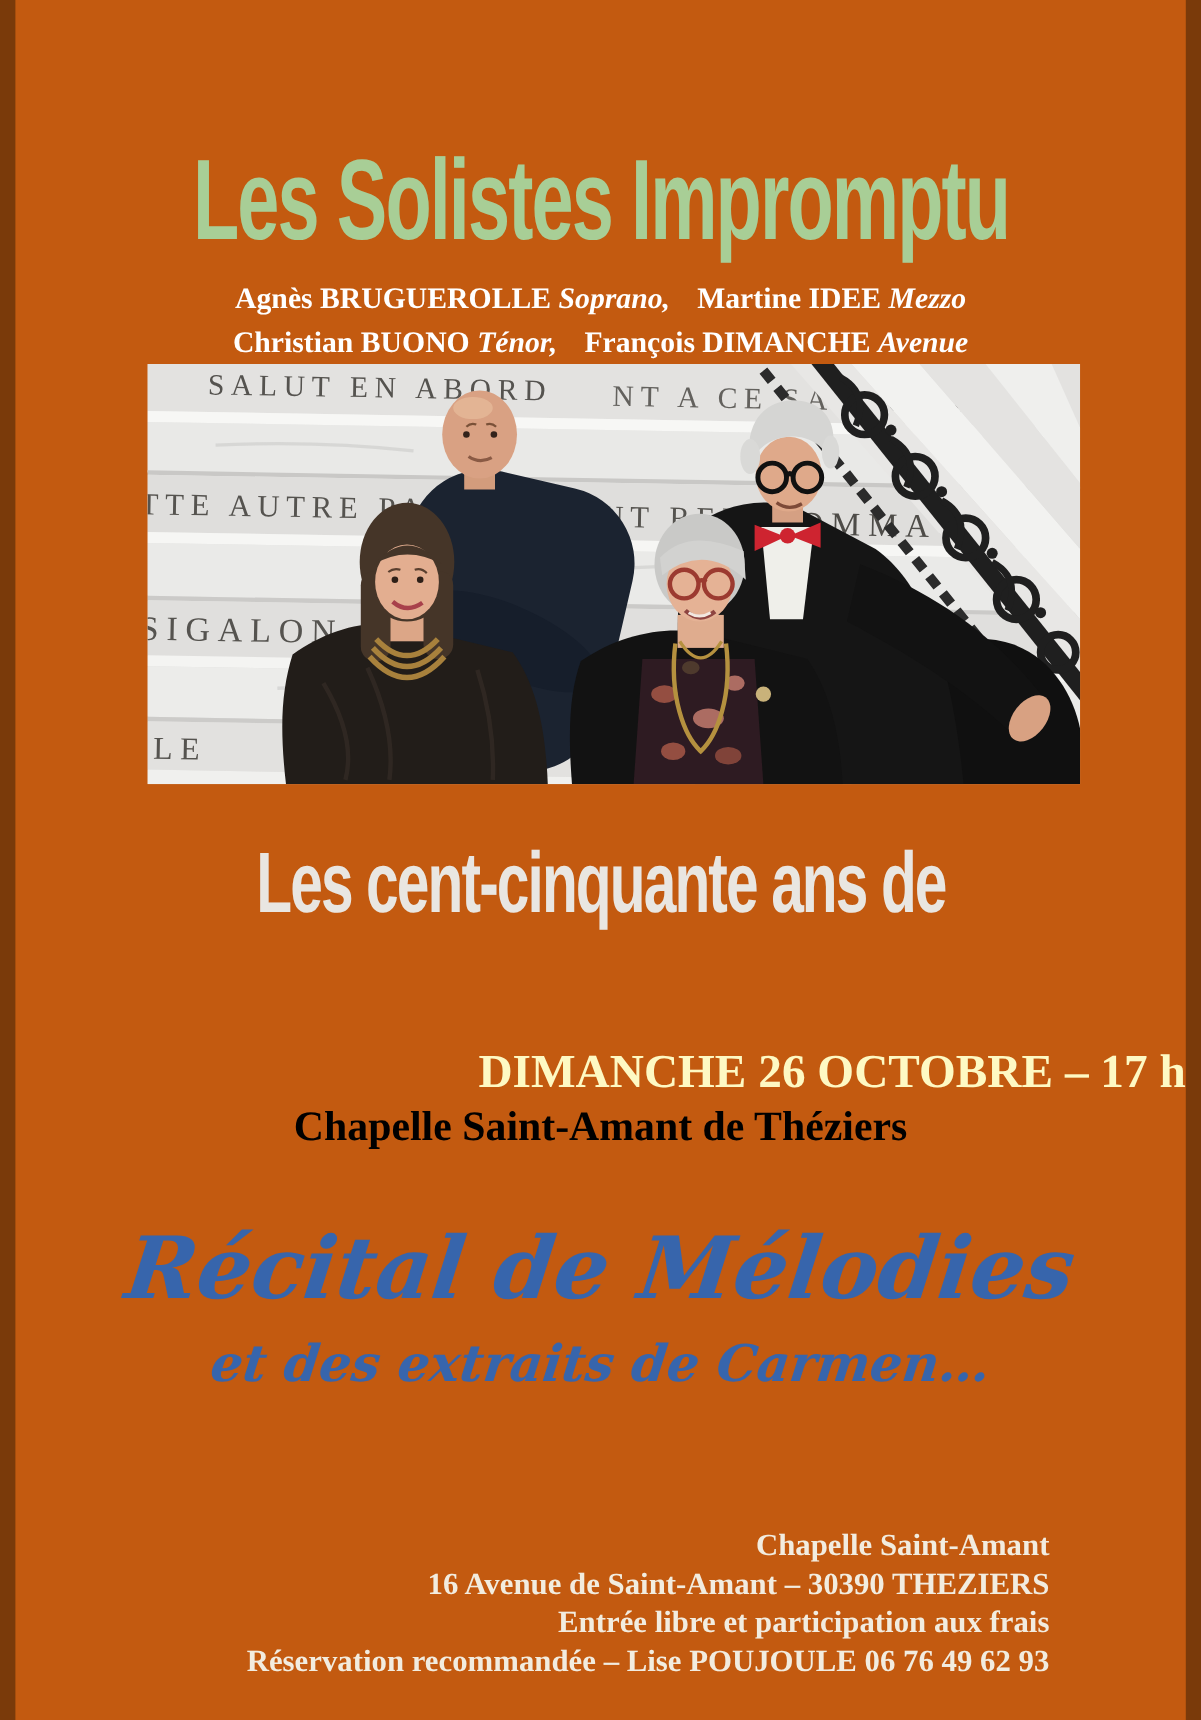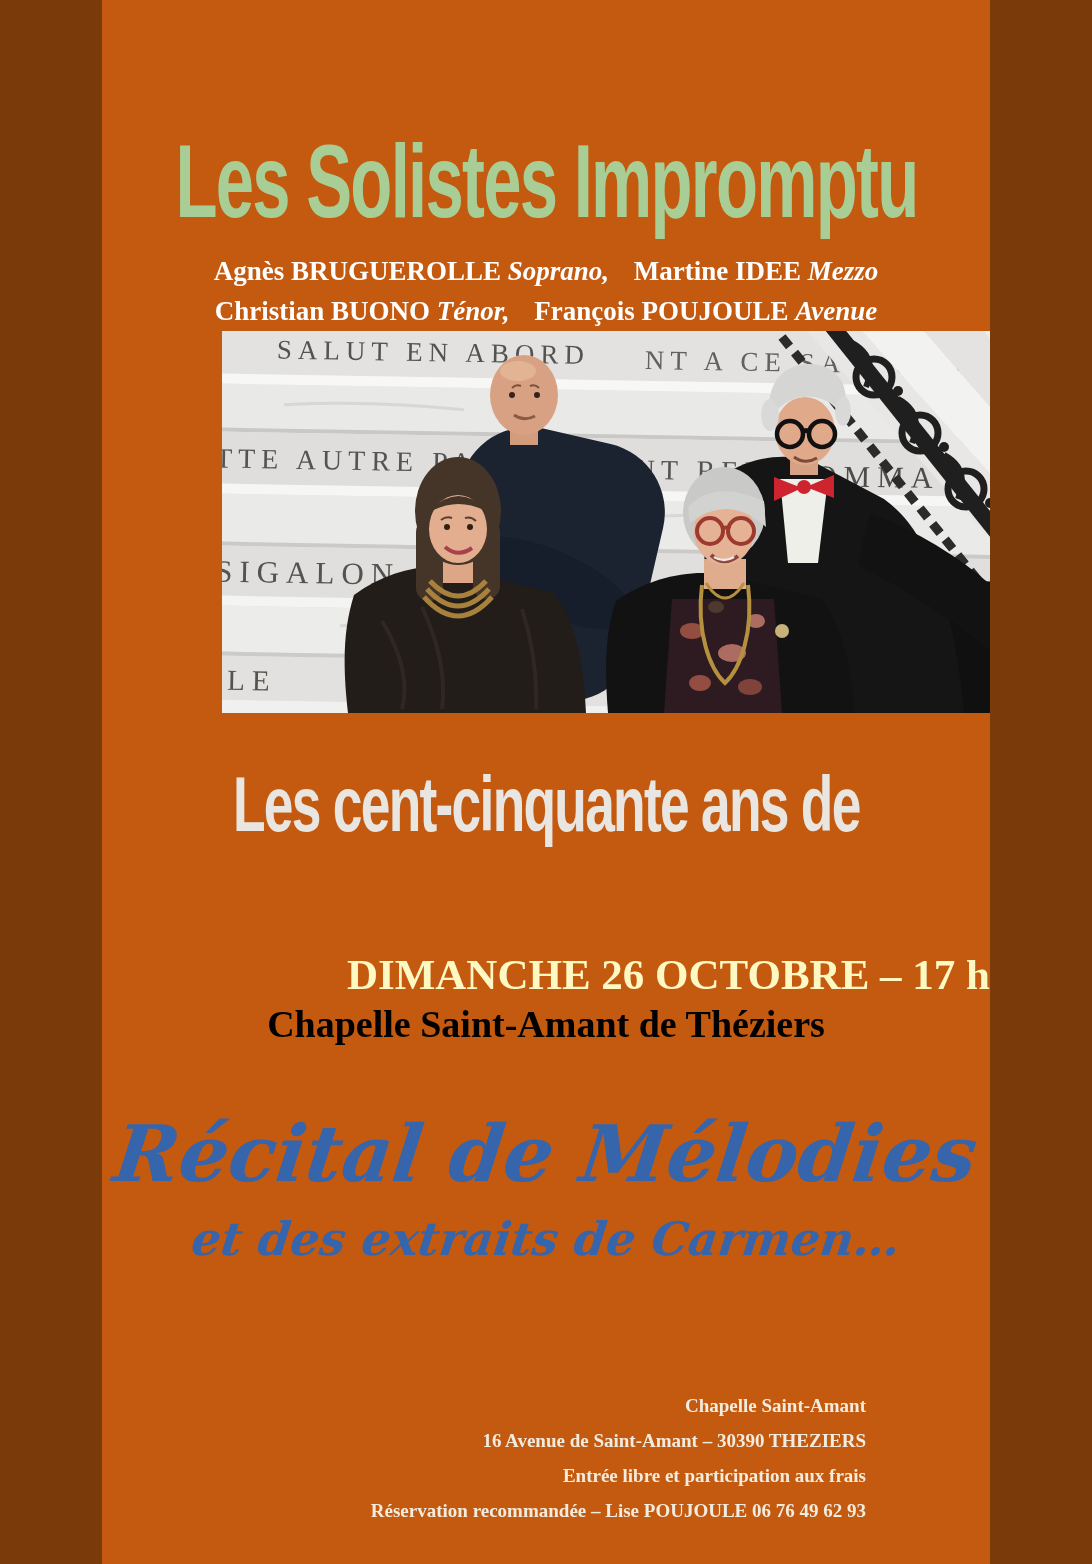--- a/index.html
+++ b/index.html
@@ -1,17 +1,17 @@
 <!DOCTYPE html>
 <html><head>
 <meta charset="utf-8">
 <style>
   html,body{margin:0;padding:0;background:#7a3a0a;}
   .poster{
-    position:relative;width:888px;height:1564px;margin:0 auto;
+    position:relative;width:1064px;height:1564px;margin:0 auto;
     background:#C35A10;overflow:hidden;
     font-family:"Liberation Serif",serif;
   }
   .abs{position:absolute;left:0;width:100%;text-align:center;white-space:nowrap;}
 
   
   .cond{display:inline-block;font-family:"Liberation Sans",sans-serif;font-weight:bold;
         letter-spacing:-2px;transform-origin:50% 50%;}
   .title-line{top:136px;}
   .title-line .cond{font-size:80px;transform:scale(0.86,1.30);color:#A8CE96;}
@@ -31,38 +31,38 @@
 
   .dateline{top:950px;font-size:43px;font-weight:bold;color:#fef9c3;text-align:right;}
   .venueline{top:1002px;font-size:38px;font-weight:bold;color:#000000;}
 
   .script{font-family:"DejaVu Serif",serif;font-style:italic;font-weight:bold;color:#3765AC;}
   .script .slant{display:inline-block;transform:skewX(-7deg);}
   .script.l1{top:1108px;font-size:78px;}
   .script.l2{top:1212px;font-size:46px;}
 
   .footer{position:absolute;top:1388px;right:124px;text-align:right;
-          font-size:19px;font-weight:bold;color:#F2ECDF;line-height:35px;white-space:nowrap;}
+          font-size:28px;font-weight:bold;color:#F2ECDF;line-height:35px;white-space:nowrap;}
 </style>
 </head>
 <body>
 
 <div class="poster">
 
   <div class="abs title-line">
     <span class="cond">Les Solistes Impromptu</span>
   </div>
 
   <div class="abs performers l1">
     <span class="pair"><span>Agnès BRUGUEROLLE</span> <em>Soprano,</em></span>
     <span class="pair"><span>Martine IDEE</span> <em>Mezzo</em></span>
   </div>
   <div class="abs performers l2">
     <span class="pair"><span>Christian BUONO</span> <em>Ténor,</em></span>
-    <span class="pair"><span>François POUJOULE</span> <em>Avenue</em></span>
+    <span class="pair"><span>François DIMANCHE</span> <em>Avenue</em></span>
   </div>
 
   <div class="photo-wrap" role="img" aria-label="Les quatre musiciens des Solistes Impromptu posant sur un escalier de marbre blanc gravé d'inscriptions, rampe en fer forgé à droite">
     <svg width="848" height="382" viewBox="0 0 848 382" xmlns="http://www.w3.org/2000/svg">
       <defs>
         <linearGradient id="marble" x1="0" y1="0" x2="0" y2="1">
           <stop offset="0" stop-color="#EFEFED"></stop>
             <stop offset="1" stop-color="#D9D9D7"></stop>
         </linearGradient>
       </defs>

